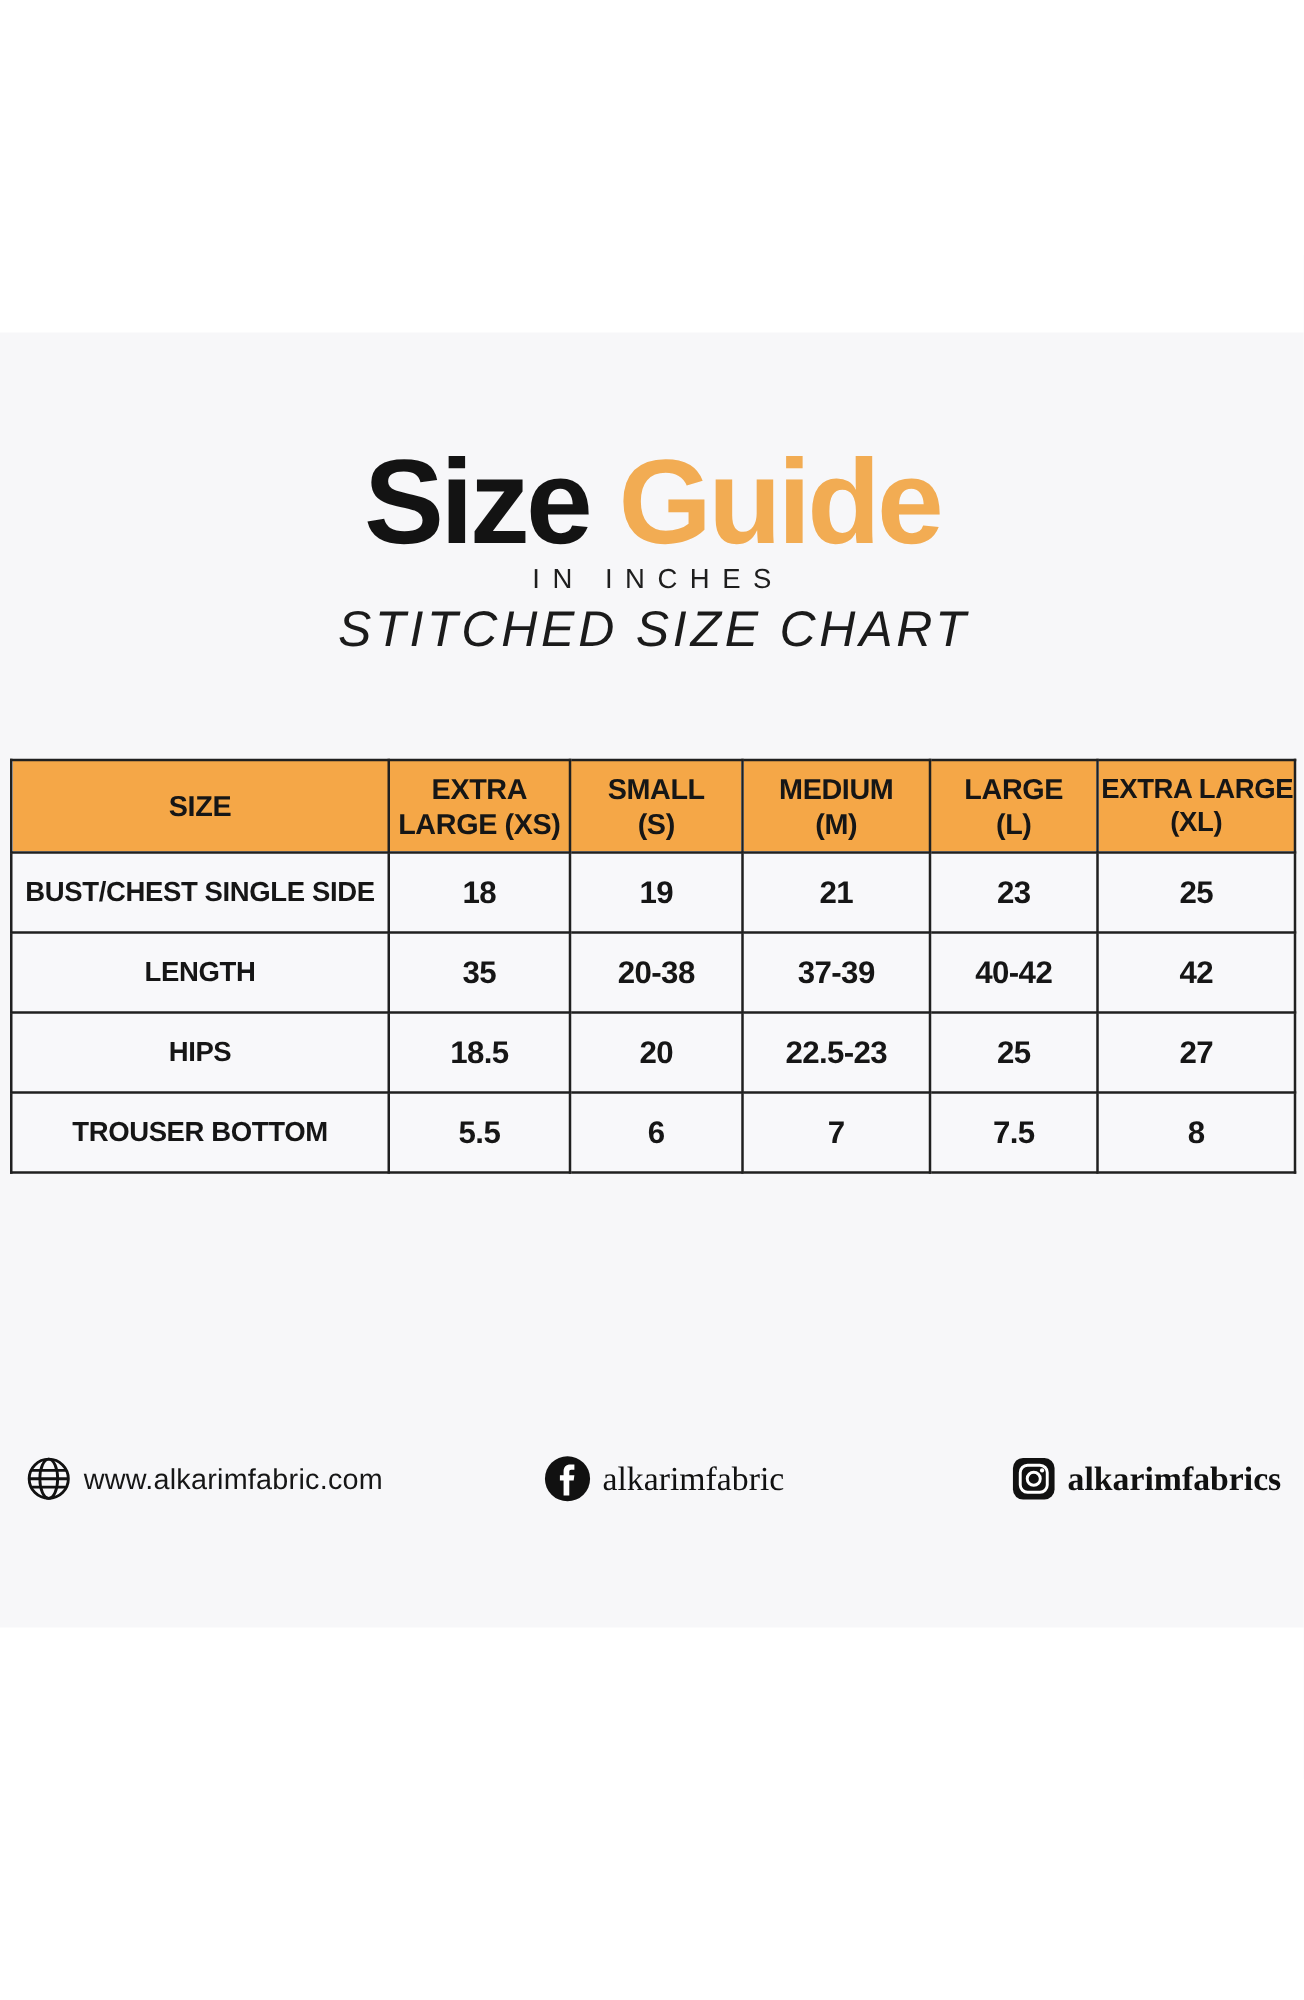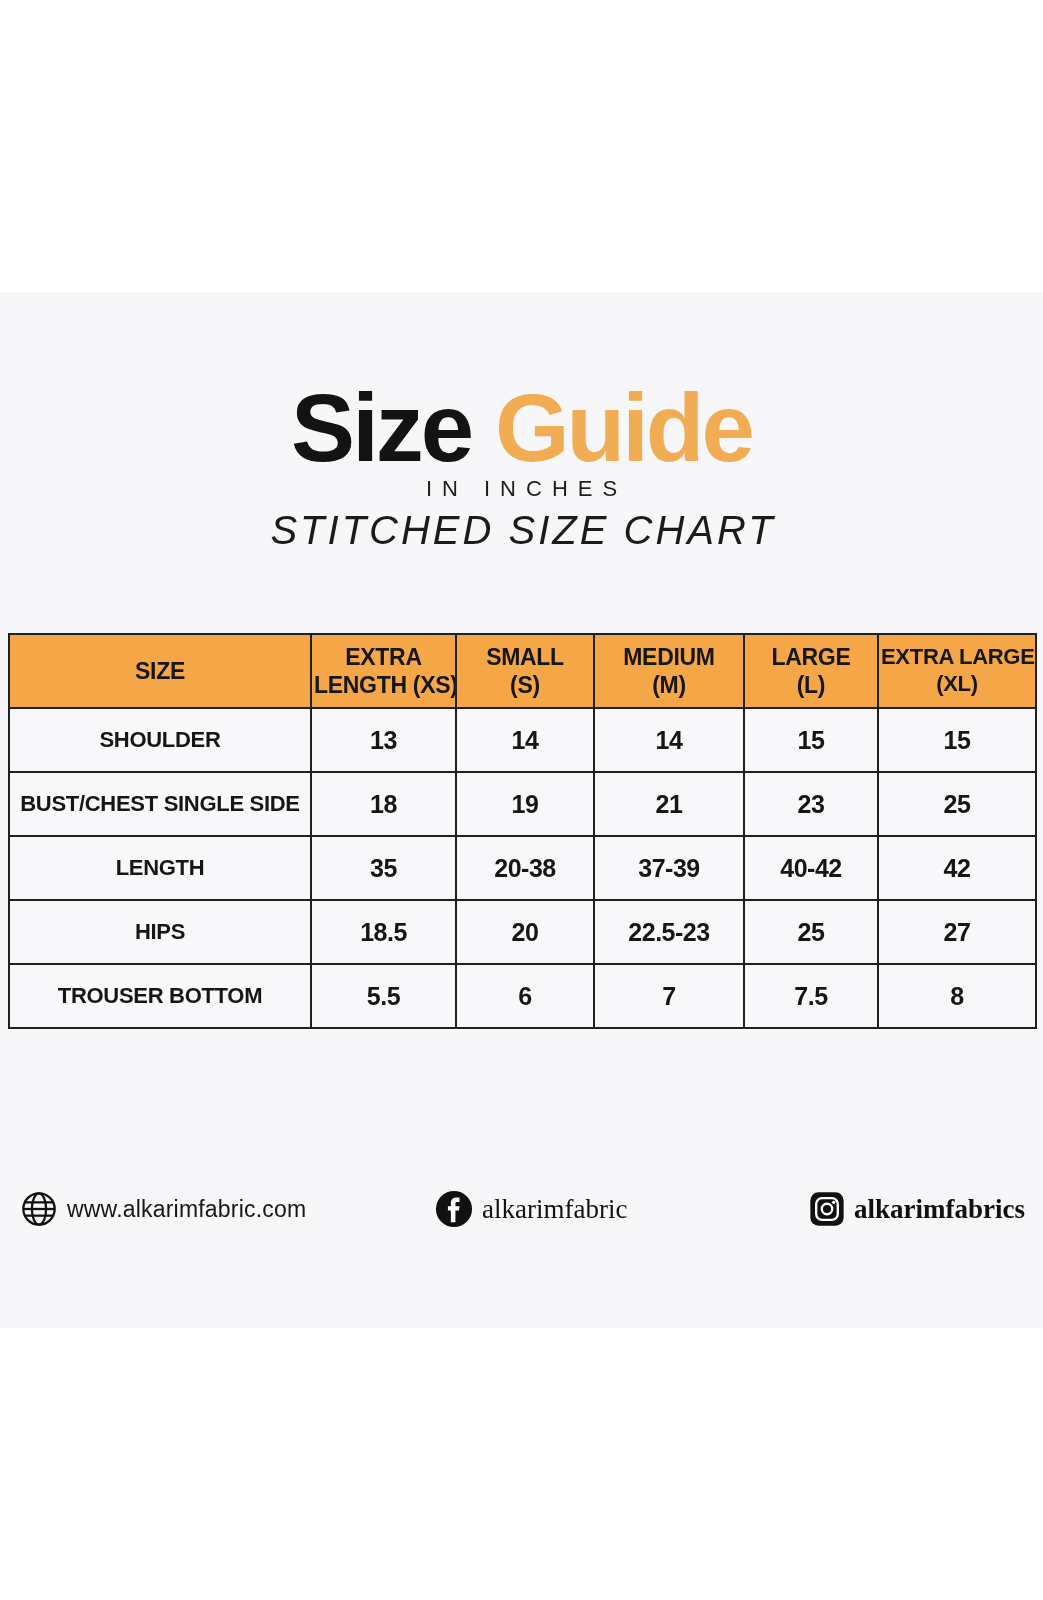--- a/index.html
+++ b/index.html
@@ -2,21 +2,21 @@
 <html><head>
 <meta charset="utf-8">
 <style>
   html,body{margin:0;padding:0;}
   body{
     width:1043px;height:1600px;background:#ffffff;
     font-family:"Liberation Sans", sans-serif;color:#141414;
     position:relative;overflow:hidden;
   }
   .content{
-    position:absolute;left:0;top:292px;width:1043px;height:1036px;
+    position:absolute;left:0;top:266px;width:1043px;height:1036px;
     background:#f7f7f9;box-sizing:border-box;padding-top:88px;
   }
   
   .title-block{text-align:center;}
   .main-title{
     margin:0;font-size:96px;line-height:1;font-weight:800;
     letter-spacing:-3px;
   }
   .t-black{color:#131313;}
   .t-orange{color:#F2AC53;}
@@ -90,49 +90,41 @@
         <col style="width:158px">
     </colgroup>
     <thead>
       <tr>
         <th>
           <span class="hline">SIZE</span>
 
         </th>
         <th>
           <span class="hline">EXTRA</span>
-          <span class="hline">LENGTH (XS)</span>
+          <span class="hline">LARGE (XS)</span>
         </th>
         <th>
           <span class="hline">SMALL</span>
           <span class="hline">(S)</span>
         </th>
         <th>
           <span class="hline">MEDIUM</span>
           <span class="hline">(M)</span>
         </th>
         <th>
           <span class="hline">LARGE</span>
           <span class="hline">(L)</span>
         </th>
         <th class="xl">
           <span class="hline">EXTRA LARGE</span>
           <span class="hline">(XL)</span>
         </th>
       </tr>
     </thead>
     <tbody>
-      <tr>
-        <th>SHOULDER</th>
-        <td>13</td>
-        <td>14</td>
-        <td>14</td>
-        <td>15</td>
-        <td>15</td>
-      </tr>
       <tr>
         <th>BUST/CHEST SINGLE SIDE</th>
         <td>18</td>
         <td>19</td>
         <td>21</td>
         <td>23</td>
         <td>25</td>
       </tr>
       <tr>
         <th>LENGTH</th>

